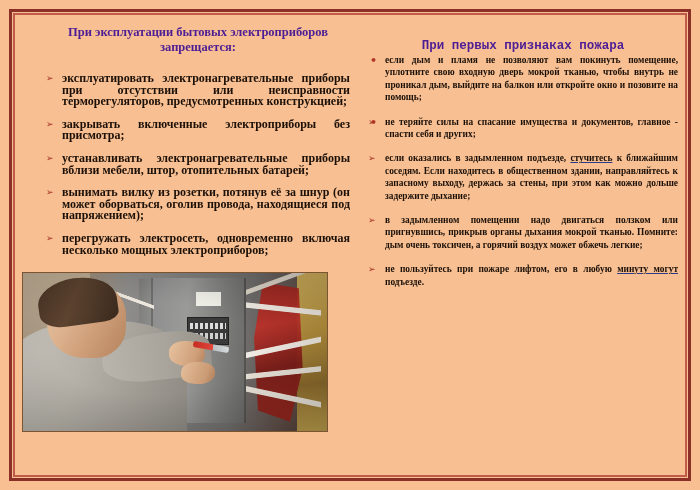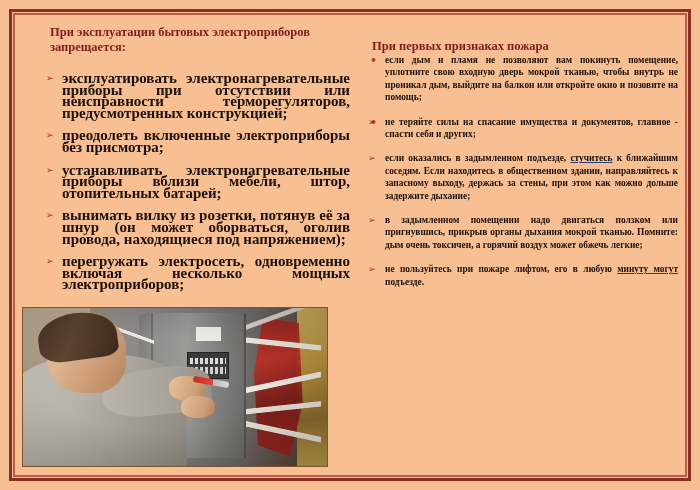--- a/index.html
+++ b/index.html
@@ -58,48 +58,50 @@
     padding-left: 28px;
     padding-right: 10px;
   }
   .col-right {
     flex: 1 1 auto;
     box-sizing: border-box;
     padding-left: 8px;
     padding-right: 4px;
   }
   .panel-title {
-    color: #7f1d1d;
+    color: #4c1d95;
     font-weight: bold;
     font-size: 12.5px;
     line-height: 15px;
+    text-align: center;
     margin: 4px;
     padding: 0;
   }
   .col-left .panel-title {
     margin-top: 9px;
     margin-bottom: 0;
   }
   .col-right .panel-title {
     margin-top: 23px;
     margin-bottom: 0;
+    font-family: Liberation Mono, monospace;
   }
   ul.blist {
     list-style: none;
     margin: 0;
     padding: 0;
   }
   ul.blist.left-list { margin-top: 18px; }
   ul.blist.right-list { }
 
   li.bullet {
     position: relative;
     padding-left: 16px;
     margin-bottom: 11px;
-    font-size: 15px;
+    font-size: 12px;
     line-height: 11.6px;
     color: #1C1008;
     font-weight: bold;
     text-align: justify;
     text-justify: inter-word;
   }
   .col-right li.bullet {
     font-size: 9.4px;
     line-height: 12.4px;
     margin-bottom: 12px;
@@ -345,21 +347,21 @@
 
       <div class="panel-title">При эксплуатации бытовых электроприборов запрещается:</div>
 
       <ul class="blist left-list">
         <li class="bullet">
           <span class="marker arrow"></span>
           <span>эксплуатировать электронагревательные приборы при отсутствии или неисправности терморегуляторов, предусмотренных конструкцией;</span>
         </li>
         <li class="bullet">
           <span class="marker arrow"></span>
-          <span>преодолеть включенные электроприборы без присмотра;</span>
+          <span>закрывать включенные электроприборы без присмотра;</span>
         </li>
         <li class="bullet">
           <span class="marker arrow"></span>
           <span>устанавливать электронагревательные приборы вблизи мебели, штор, отопительных батарей;</span>
         </li>
         <li class="bullet">
           <span class="marker arrow"></span>
           <span>вынимать вилку из розетки, потянув её за шнур (он может оборваться, оголив провода, находящиеся под напряжением);</span>
         </li>
         <li class="bullet">

